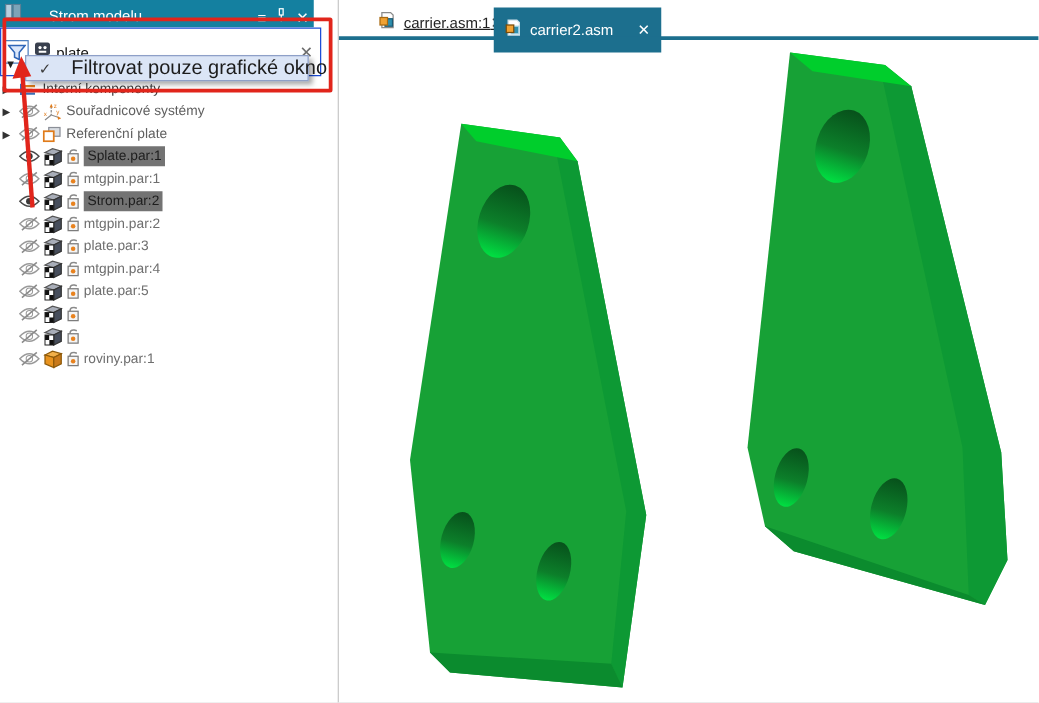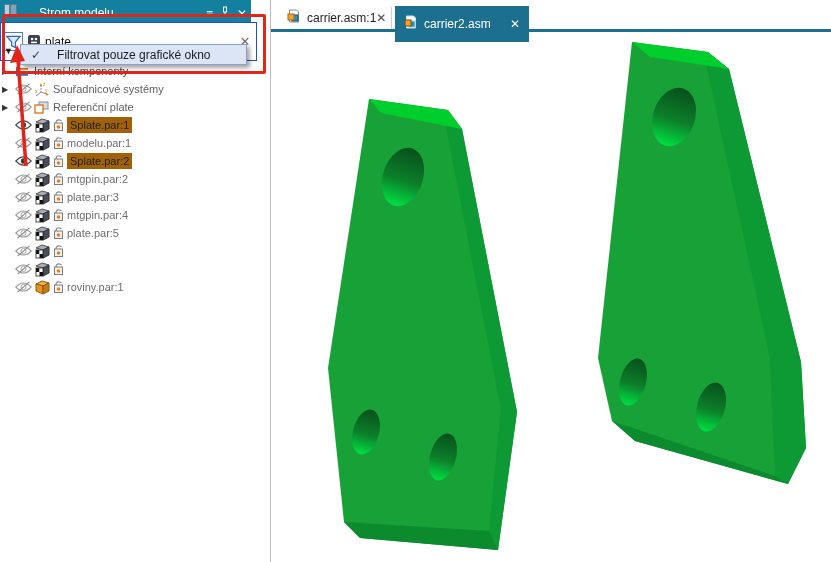--- a/index.html
+++ b/index.html
@@ -21,39 +21,39 @@
   #search-input{flex:1;border:none;outline:none;font:12px "Liberation Sans",sans-serif;color:#111;
     margin-left:4px;padding:0;background:transparent;}
   #clear-btn{width:16px;height:16px;margin-right:3px;display:flex;align-items:center;justify-content:center;}
   
   #root-arrow{position:absolute;left:4px;top:46px;font-size:9px;color:#222;line-height:10px;}
   
   #filter-menu{position:absolute;left:20px;top:44px;width:227px;height:21px;background:#dbe5f6;
     border:1px solid #8ea0c8;box-sizing:border-box;display:flex;align-items:center;
     box-shadow:3px 3px 4px rgba(0,0,0,.35);z-index:7;}
   #filter-check{font-size:12px;color:#3a3a3a;margin-left:10px;}
-  #filter-label{font-size:12px;color:#1c1c1c;margin-left:16px;white-space:nowrap;}
+  #filter-label{font-size:16px;color:#1c1c1c;margin-left:16px;white-space:nowrap;}
   
   #tree{position:absolute;left:0;top:62px;width:268px;}
   .row{height:18px;display:flex;align-items:center;font-size:11px;color:#6e6e6e;
     white-space:nowrap;overflow:hidden;padding-left:2px;}
   .row .tw{width:13px;font-size:8px;color:#333;text-align:left;flex:0 0 auto;}
   .row .eye{width:19px;flex:0 0 auto;display:flex;align-items:center;}
   .row .tico{width:19px;flex:0 0 auto;display:flex;align-items:center;}
   .row .lockw{width:14px;flex:0 0 auto;display:flex;align-items:center;}
   .row .lbl{flex:0 1 auto;overflow:hidden;}
   .row.group .lbl{color:#5f5f5f;}
   .row.first .lbl{color:#3c3c3c;}
-  .row .lbl.hl{background:#a16207;color:#1d1d1d;padding:2px 3px;}
+  .row .lbl.hl{background:#737373;color:#1d1d1d;padding:2px 3px;}
   
   #divider{position:absolute;left:270px;top:0;width:1px;height:562px;background:#bcbcbc;z-index:4;}
   #tabbar{position:absolute;left:271px;top:0;width:560px;height:32px;background:#fff;z-index:4;}
   #tab-underline{position:absolute;left:271px;top:29px;width:560px;height:3px;background:#1c6f8e;z-index:4;}
   .tab{position:absolute;top:7px;height:22px;display:flex;align-items:center;font-size:12px;color:#1f1f1f;}
-  #tab1{left:7px;width:113px;border-right:1px solid #cfcfcf;}
+  #tab1{left:23px;width:113px;border-right:1px solid #cfcfcf;text-decoration:underline;}
   #tab2{left:124px;width:134px;top:6px;height:36px;background:#1c6f8e;color:#fff;z-index:5;}
   .tab .ticon{margin-left:8px;flex:0 0 auto;}
   .tab .tlabel{margin-left:6px;flex:1;}
   .tab .tclose{margin-right:9px;font-size:12px;flex:0 0 auto;}
   #tab1 .tclose{color:#444;}
   #tab2 .tclose{color:#fff;}
   
   #scene{position:absolute;left:0;top:0;z-index:1;}
   #anno{position:absolute;left:0;top:0;z-index:9;pointer-events:none;}
   #red-rect{position:absolute;left:2px;top:14px;width:258px;height:54px;border:3px solid #e1251b;
@@ -264,21 +264,21 @@
               </g>
             </svg>
           </span>
           <span class="lockw">
             <svg width="12" height="13" viewBox="0 0 12 13">
               <path d="M3 4 Q3 0.5 6.5 1 L8.5 1.6" fill="none" stroke="#8a8a8a" stroke-width="1.2"></path>
               <rect x="1.5" y="4" width="8" height="7.5" fill="#f4f4f4" stroke="#7c7c7c"></rect>
               <circle cx="5.5" cy="8" r="1.8" fill="#e8821e"></circle>
             </svg>
           </span>
-          <span class="lbl">modelu.par:1</span>
+          <span class="lbl">mtgpin.par:1</span>
         </div>
         <div class="row">
           <span class="tw"></span>
           <span class="eye">
             <svg width="17" height="12" viewBox="0 0 20 14">
               <path d="M1 7 Q10 -2.5 19 7 Q10 16.5 1 7 Z" fill="#fff" stroke="#4a4a4a" stroke-width="1.4"></path>
               <circle cx="10" cy="7" r="3.1" fill="#3a3a3a"></circle>
             </svg>
           </span>
           <span class="tico">
@@ -294,21 +294,21 @@
               </g>
             </svg>
           </span>
           <span class="lockw">
             <svg width="12" height="13" viewBox="0 0 12 13">
               <path d="M3 4 Q3 0.5 6.5 1 L8.5 1.6" fill="none" stroke="#8a8a8a" stroke-width="1.2"></path>
               <rect x="1.5" y="4" width="8" height="7.5" fill="#f4f4f4" stroke="#7c7c7c"></rect>
               <circle cx="5.5" cy="8" r="1.8" fill="#e8821e"></circle>
             </svg>
           </span>
-          <span class="lbl hl">Splate.par:2</span>
+          <span class="lbl hl">Strom.par:2</span>
         </div>
         <div class="row">
           <span class="tw"></span>
           <span class="eye">
             <svg width="17" height="12" viewBox="0 0 20 14">
               <path d="M1 7 Q10 -2.5 19 7 Q10 16.5 1 7 Z" fill="#fff" stroke="#9a9a9a" stroke-width="1.3"></path>
               <circle cx="10" cy="7" r="3" fill="none" stroke="#9a9a9a"></circle>
               <line x1="3" y1="13" x2="17" y2="1" stroke="#8a8a8a" stroke-width="1.4"></line>
             </svg>
           </span>

